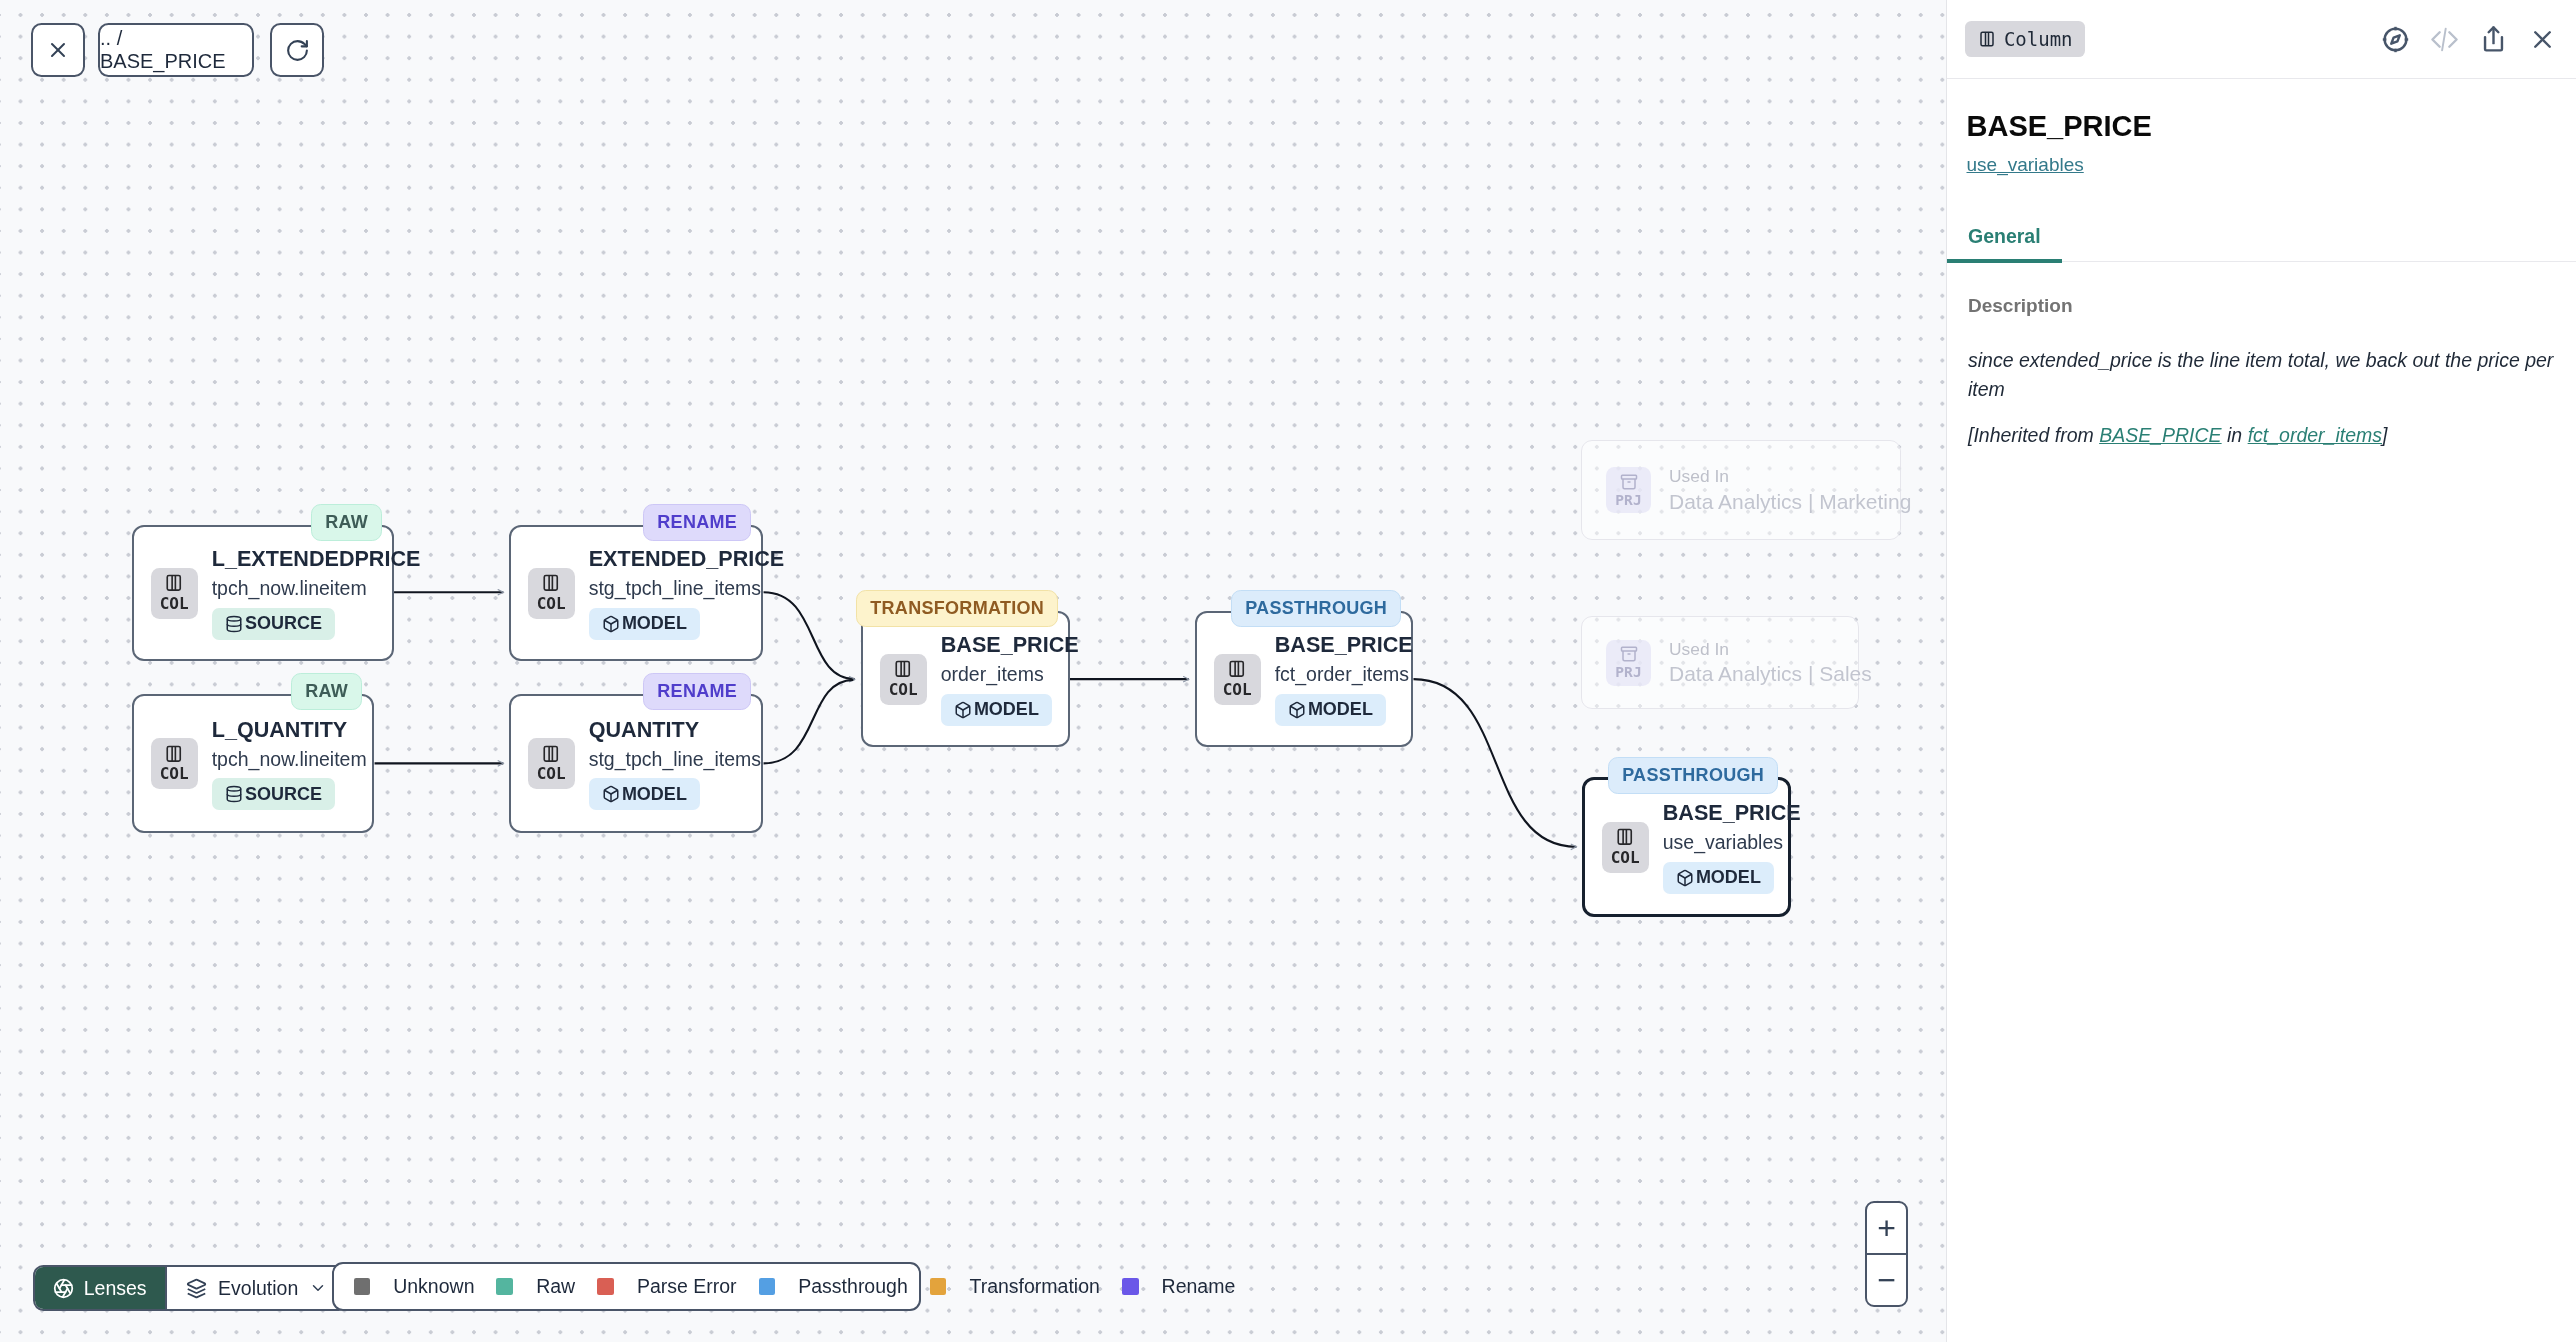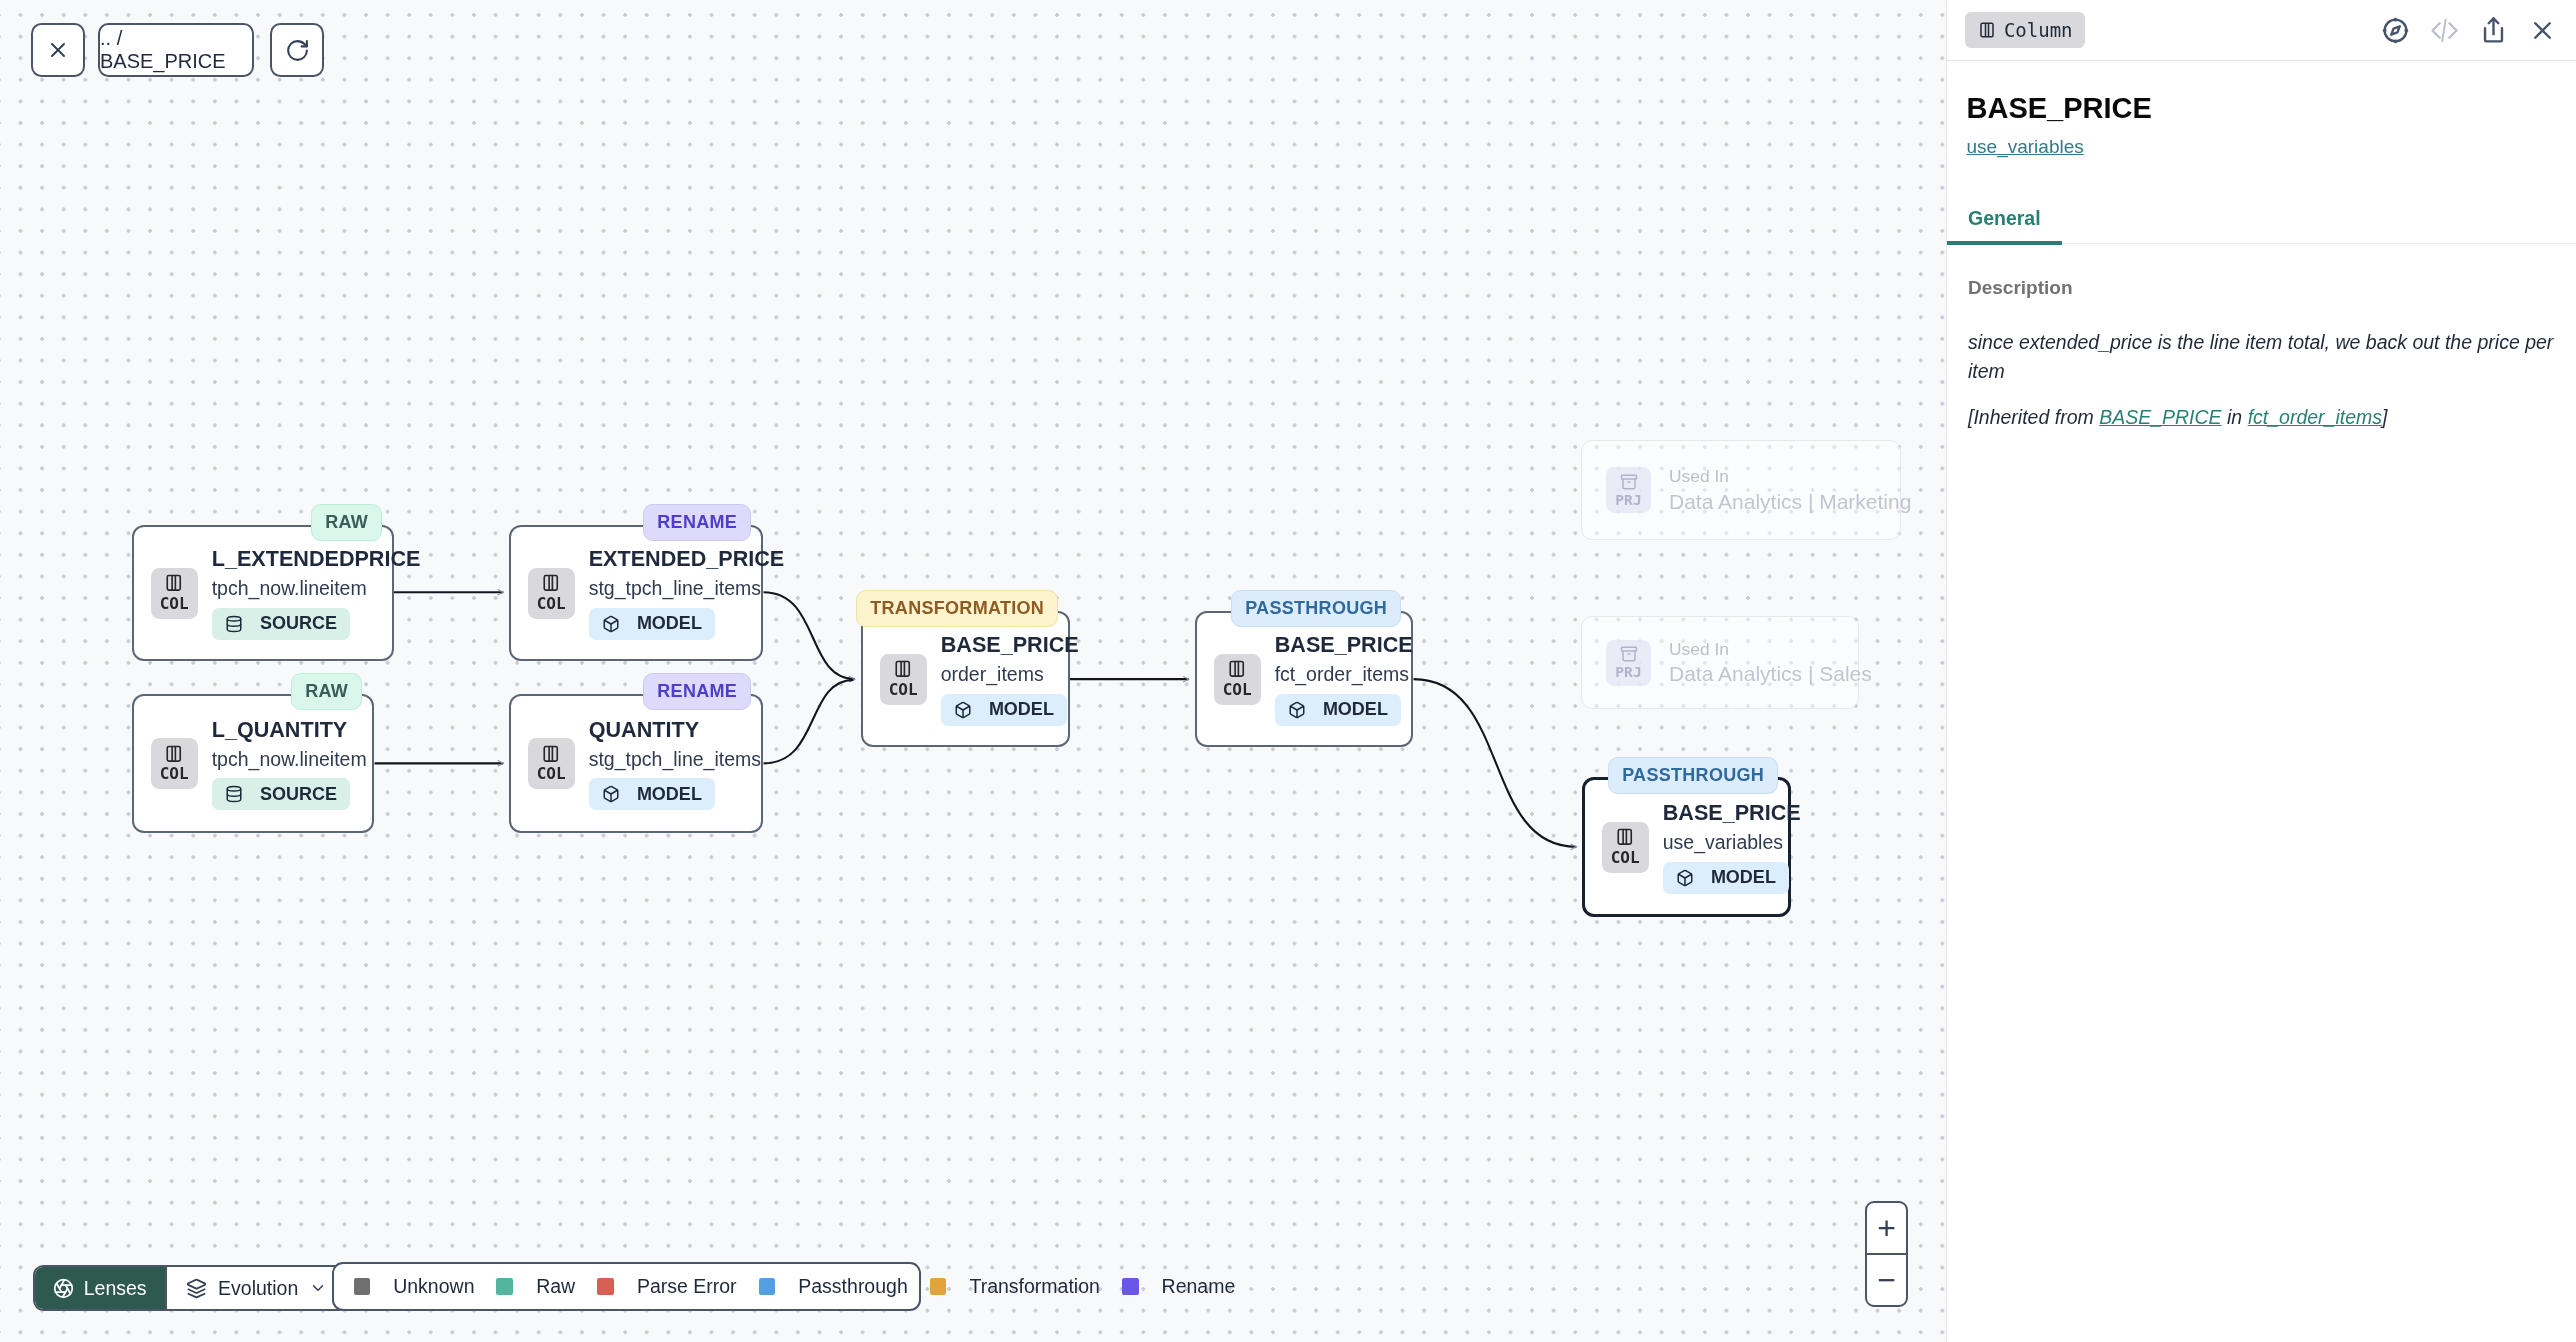--- a/index.html
+++ b/index.html
@@ -55,21 +55,21 @@
     flex:0 0 auto; width:47px; height:51px; background:#d8d8dd; border-radius:8.4px;
     display:flex; flex-direction:column; align-items:center; justify-content:center; gap:1.4px;
     color:#27272a;
   }
   .col-chip .chip-label { font-family:"DejaVu Sans Mono", monospace; font-size:16px; font-weight:bold; }
 
   .node-body { display:flex; flex-direction:column; align-items:flex-start; gap:4.9px; min-width:0; }
   .node-title { font-size:21.6px; font-weight:600; color:#1e293b; white-space:nowrap; }
   .node-sub   { font-size:19.5px; color:#2f3b4e; white-space:nowrap; }
   .type-chip {
-    margin-top:2.8px; display:flex; align-items:center; gap:17px; height:32px; padding:0 13.2px;
+    margin-top:2.8px; display:flex; align-items:center; gap:2px; height:32px; padding:0 13.2px;
     border-radius:7px; font-size:18px; font-weight:600; color:#1e293b;
   }
   .type-source { background:#d9f0e8; }
   .type-model  { background:#dcedfb; }
 
   
   .ghost {
     position:absolute; background:rgba(255,255,255,.55); border:1.4px solid #e3e3ea; border-radius:11px;
     display:flex; align-items:center; gap:18px; padding:0 24px; opacity:.85; cursor:pointer;
   }
@@ -117,21 +117,21 @@
     font-size:32px; color:#334155; cursor:pointer;
   }
   .zoomctl .zbtn:first-child { border-bottom:2.1px solid #4a5568; }
 
   
   .panel {
     position:absolute; left:1946px; top:0; width:630px; height:1343px; background:#fff;
     border-left:0.7px solid #e4e5e9;
   }
   .panel-header {
-    height:61px; padding:0 18px; display:flex; align-items:center; justify-content:space-between;
+    height:79px; padding:0 18px; display:flex; align-items:center; justify-content:space-between;
     border-bottom:1.4px solid #e8e8ec;
   }
   .kind-chip {
     display:flex; align-items:center; gap:8.4px; background:#d8d8dd; border-radius:6.3px;
     padding:7px 12.5px; color:#1f2937;
     font-family:"DejaVu Sans Mono", monospace; font-size:19px;
   }
   .panel-actions { display:flex; align-items:center; gap:18px; }
   .pa-icon { width:31px; height:31px; display:flex; align-items:center; justify-content:center; cursor:pointer; color:#475569; }
   .pa-icon.disabled { color:#b9c0cc; }

